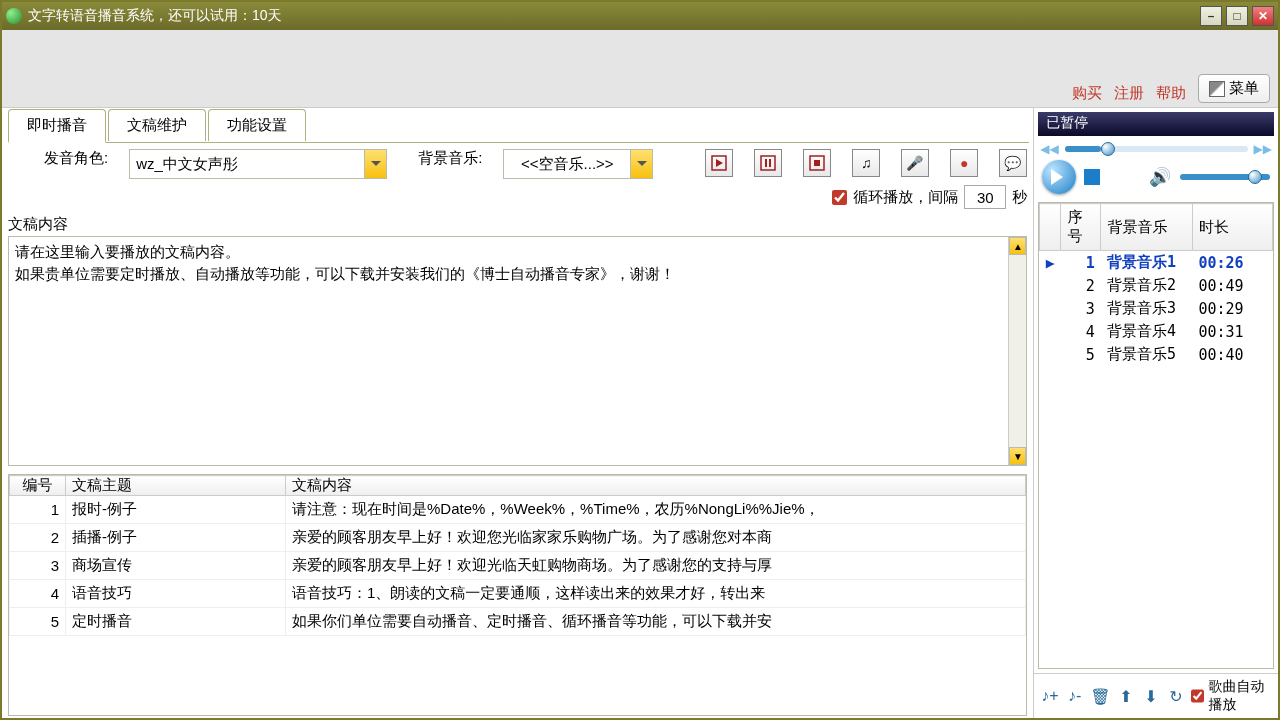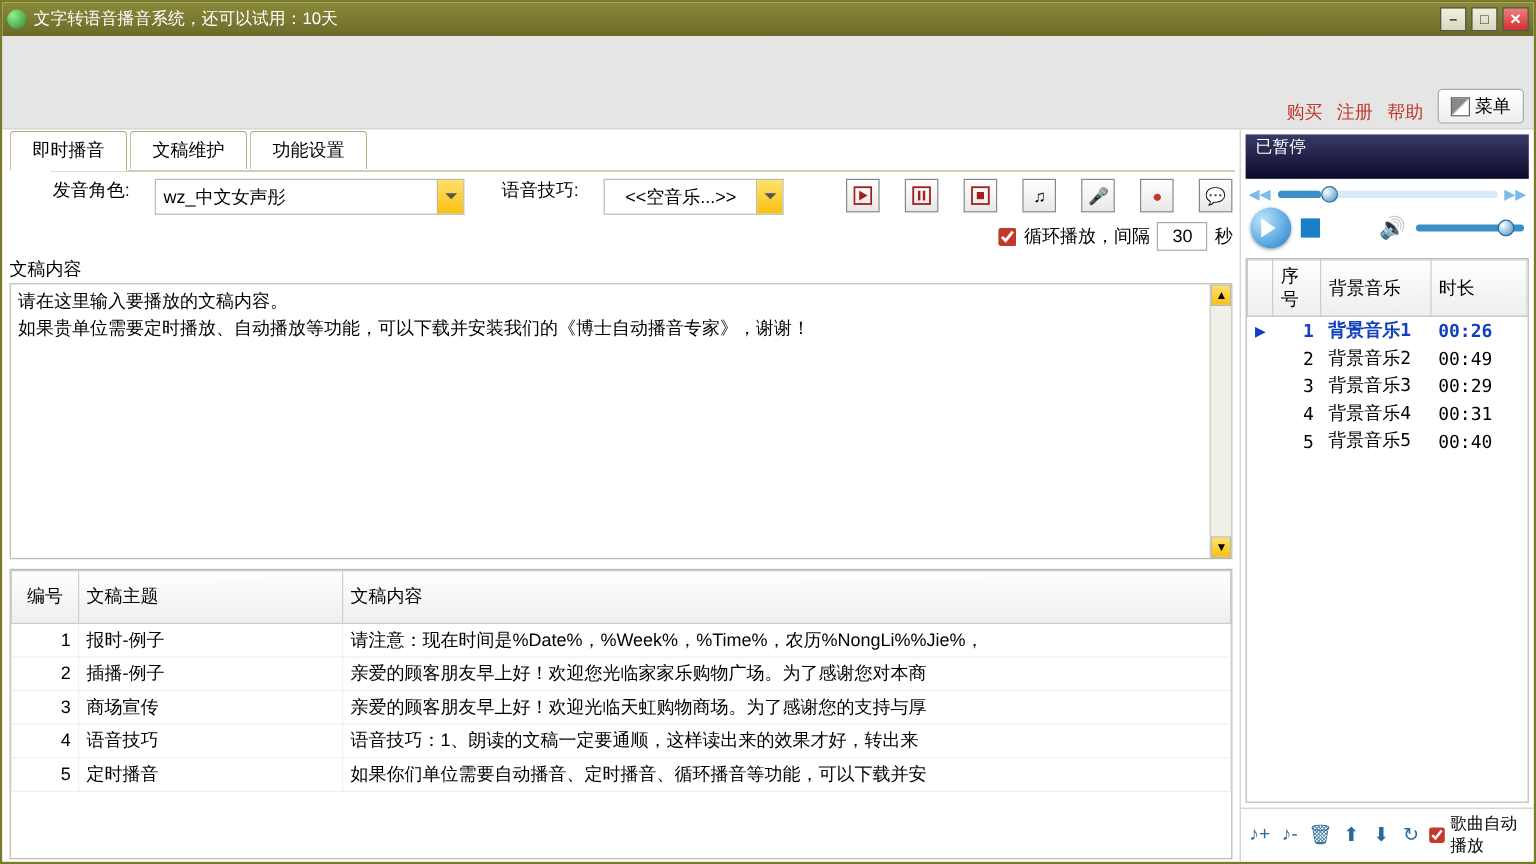--- a/index.html
+++ b/index.html
@@ -44,27 +44,27 @@
 .row2 .numf { width: 42px; height: 24px; border: 1px solid #aaa; text-align: center; font-size: 15px; }
 
 .doclabel { font-size: 15px; padding: 0 2px; }
 .editor { position: relative; flex: 0 0 230px; border: 1px solid #bba; margin: 2px; background: #fff; }
 .editor-text { padding: 4px 6px; font-size: 15px; line-height: 22px; white-space: pre-wrap; }
 .vscroll { position: absolute; right: 0; top: 0; bottom: 0; width: 18px; background: #f0f0e8; border-left: 1px solid #ccc; display: flex; flex-direction: column; justify-content: space-between; }
 .vscroll .arr { height: 18px; background: linear-gradient(#ffe070,#f8c010); border: 1px solid #bba; display: flex; align-items: center; justify-content: center; cursor: pointer; font-size: 10px; }
 
 .docs-table { flex: 1; border: 1px solid #bba; margin: 6px 2px 2px 2px; overflow: hidden; }
 .docs-table table { width: 100%; border-collapse: collapse; font-size: 15px; }
-.docs-table th { background: linear-gradient(#fff,#eee); border: 1px solid #ccc; padding: 12px 6px; text-align: left; font-weight: normal; }
+.docs-table th { background: linear-gradient(#fff,#eee); border: 1px solid #ccc; padding: 0 6px; text-align: left; font-weight: normal; }
 .docs-table td { border: 1px solid #eee; padding: 4px 6px; white-space: nowrap; overflow: hidden; text-overflow: ellipsis; max-width: 0; }
 .docs-table td.num { text-align: right; width: 56px; }
 .docs-table th.col-num { width: 56px; text-align: center; }
 .docs-table th.col-topic { width: 220px; }
 
-.player-hdr { height: 37px; background: linear-gradient(#3a3a6a,#0a0a2a); color: #fff; font-size: 14px; padding: 2px 8px; margin: 4px 4px 0 4px; }
+.player-hdr { height: 24px; background: linear-gradient(#3a3a6a,#0a0a2a); color: #fff; font-size: 14px; padding: 2px 8px; margin: 4px 4px 0 4px; }
 .seekrow { display: flex; align-items: center; gap: 6px; padding: 6px 6px 0 6px; }
 .seekarrow { color: #7bbde8; font-size: 12px; cursor: pointer; }
 .seekbar { flex: 1; height: 6px; background: #d8e8f4; border-radius: 3px; position: relative; }
 .seekbar .fill { position: absolute; left: 0; top: 0; bottom: 0; width: 20%; background: #3a8fc8; border-radius: 3px; }
 .seekbar .knob { position: absolute; left: 20%; top: -4px; width: 14px; height: 14px; border-radius: 50%; background: radial-gradient(circle at 30% 30%,#fff,#3a8fc8); border: 1px solid #2a6a9a; }
 
 .controls { display: flex; align-items: center; gap: 8px; padding: 4px 8px; }
 .bigplay { width: 34px; height: 34px; border-radius: 50%; background: radial-gradient(circle at 30% 30%,#bde4ff,#1a7fc8); display: flex; align-items: center; justify-content: center; cursor: pointer; box-shadow: 0 1px 3px rgba(0,0,0,.4); }
 .bigplay::after { content: ""; border: 8px solid transparent; border-left: 12px solid #fff; margin-left: 4px; }
 .stopbtn { width: 16px; height: 16px; background: #1a7fc8; cursor: pointer; }
@@ -119,21 +119,21 @@
         <div class="tab">文稿维护</div>
         <div class="tab">功能设置</div>
       </div>
 
       <div class="row1">
         <span class="label">发音角色:</span>
         <div class="combo voice-combo">
           <input value="wz_中文女声彤" style="">
           <div class="drop"></div>
         </div>
-        <span class="label" style="margin-left:10px">语音技巧:</span>
+        <span class="label" style="margin-left:10px">背景音乐:</span>
         <div class="combo bgm-combo">
           <input value="&lt;&lt;空音乐...&gt;&gt;" style="">
           <div class="drop"></div>
         </div>
         <div style="width:10px"></div>
         <div class="iconbtn">
             <svg viewBox="0 0 16 16">
               <rect x="1" y="1" width="14" height="14" fill="none" stroke="#a02020" stroke-width="1.5"></rect>
               <polygon points="5,4 12,8 5,12" fill="#a02020"></polygon>
             </svg>

